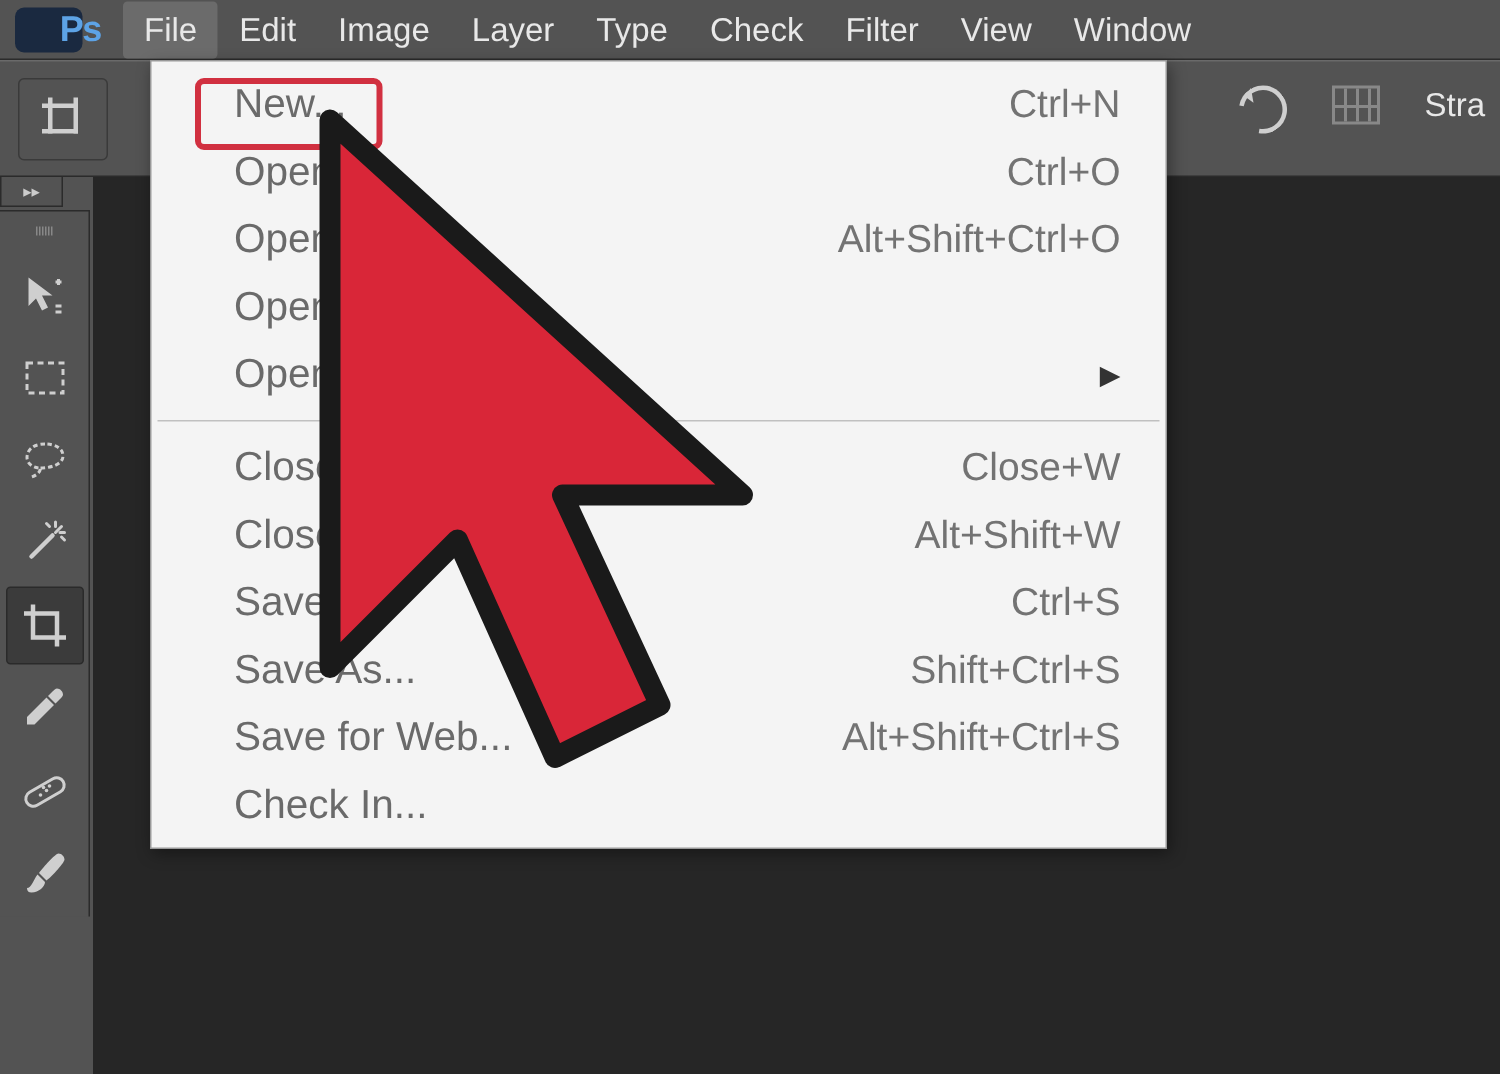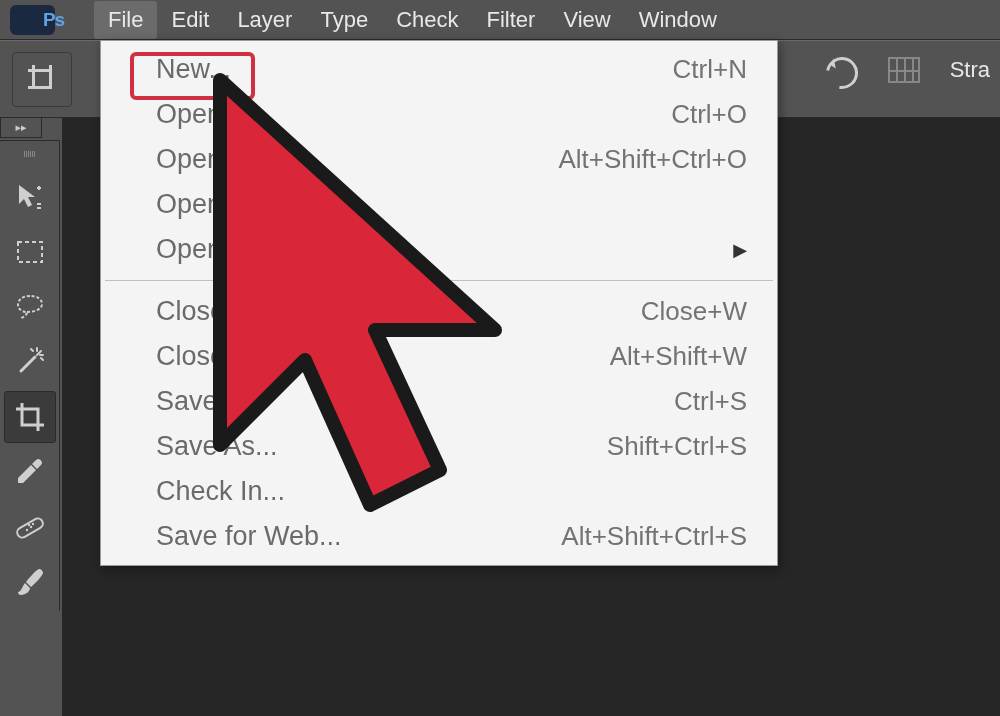--- a/index.html
+++ b/index.html
@@ -27,22 +27,22 @@
     .ps-logo {
       width: 45px;
       height: 30px;
       background: #1a2940;
       border-radius: 6px;
       display: flex;
       align-items: center;
       justify-content: center;
       color: #5da3e6;
       font-weight: bold;
-      font-size: 19px;
-      margin-right: 39px;
+      font-size: 24px;
+      margin-right: 27px;
       letter-spacing: -1px;
       padding-left: 42px;
     }
     .menu-item {
       color: #e8e8e8;
       font-size: 22px;
       padding: 6px 14px;
       margin: 0 0;
       cursor: pointer;
     }
@@ -271,20 +271,21 @@
       background: #262626;
     }
   </style>
 </head>
 <body>
 
 <div class="menubar">
   <div class="ps-logo">Ps</div>
   <div class="menu-item active">File</div>
   <div class="menu-item">Edit</div>
+  <div class="menu-item">Image</div>
   <div class="menu-item">Layer</div>
   <div class="menu-item">Type</div>
   <div class="menu-item">Check</div>
   <div class="menu-item">Filter</div>
   <div class="menu-item">View</div>
   <div class="menu-item">Window</div>
 </div>
 
 <div class="options-bar">
   <div class="tool-preset">
@@ -400,26 +401,26 @@
   </div>
   <div class="menu-row">
     <span>Save</span>
     <span class="shortcut">Ctrl+S</span>
   </div>
   <div class="menu-row">
     <span>Save As...</span>
     <span class="shortcut">Shift+Ctrl+S</span>
   </div>
   <div class="menu-row">
+    <span>Save for Web...</span>
+    <span class="shortcut">Alt+Shift+Ctrl+S</span>
+  </div>
+  <div class="menu-row">
     <span>Check In...</span>
     <span class="shortcut"></span>
-  </div>
-  <div class="menu-row">
-    <span>Save for Web...</span>
-    <span class="shortcut">Alt+Shift+Ctrl+S</span>
   </div>
 </div>
 
 <div class="highlight-box"></div>
 
 <svg class="big-cursor" width="370" height="480" viewBox="0 0 370 480">
   <path d="M60 30 
            L60 395
            L145 310
            L210 455

